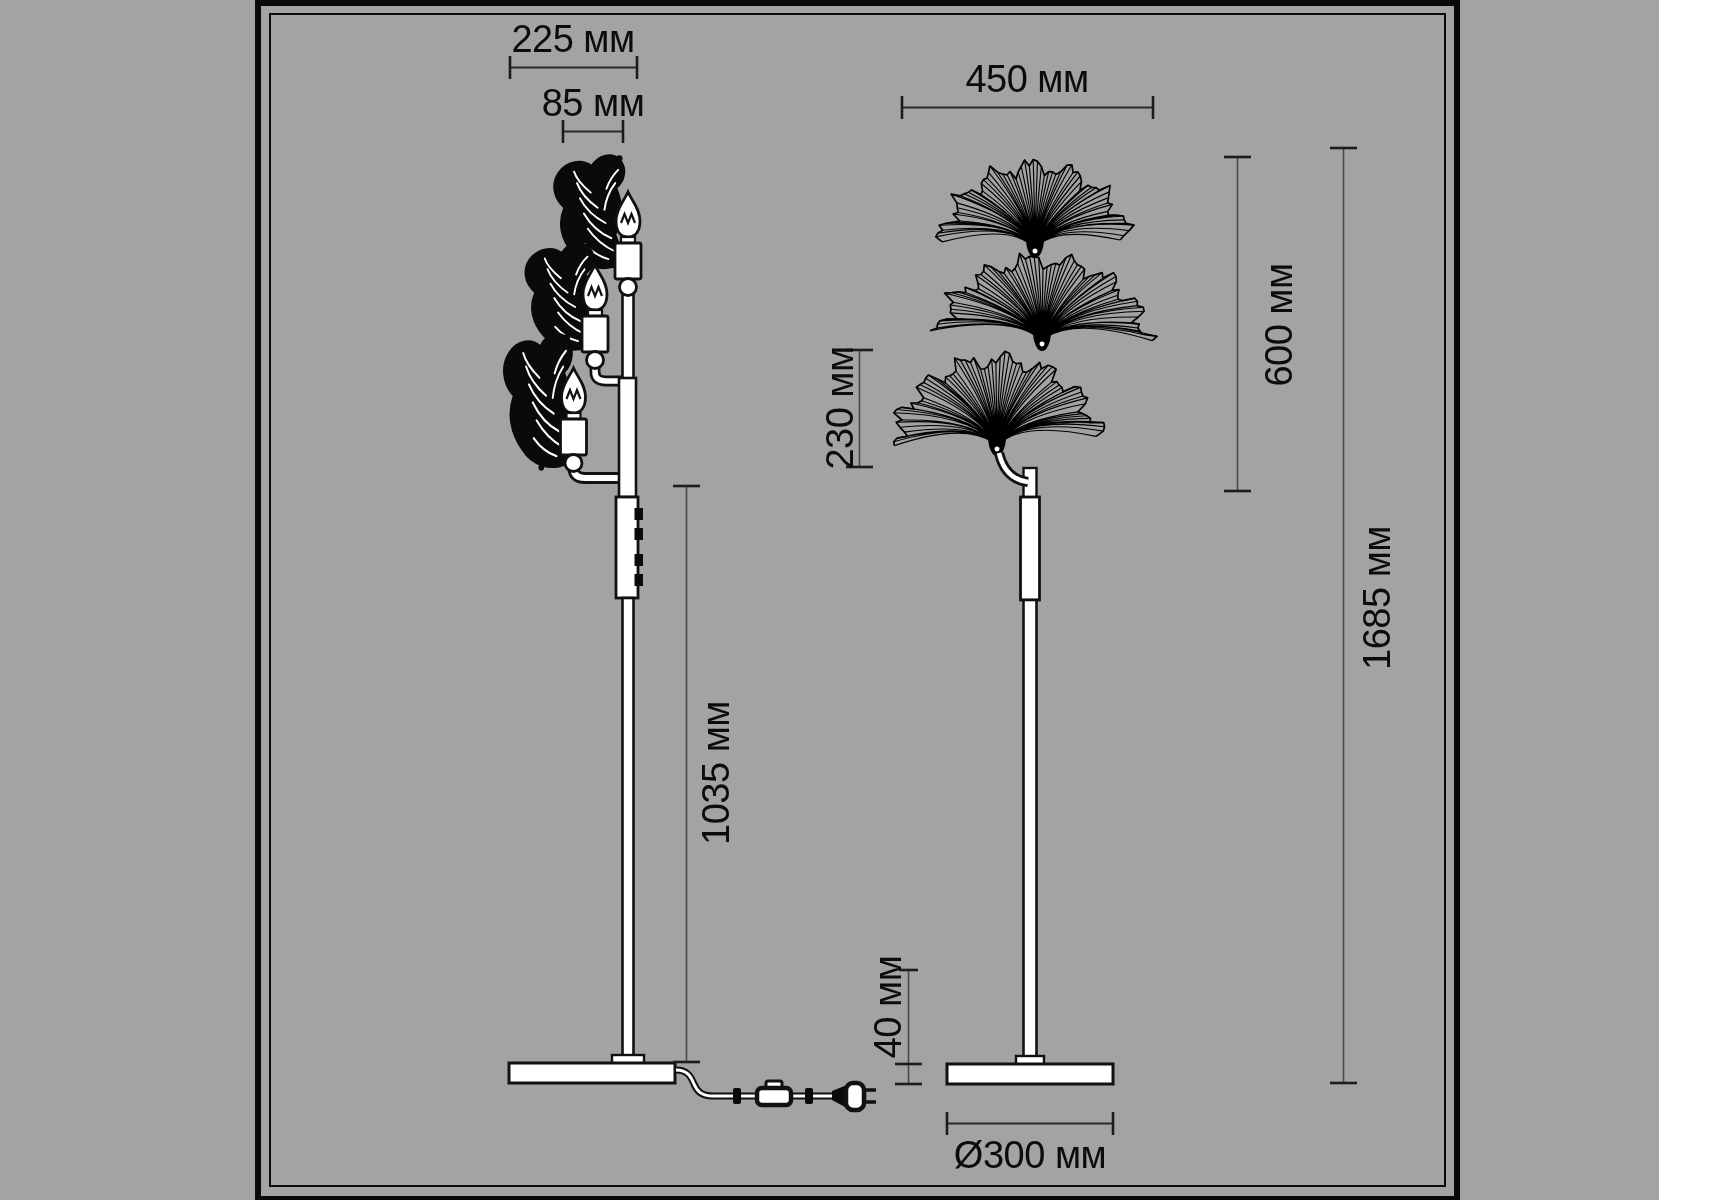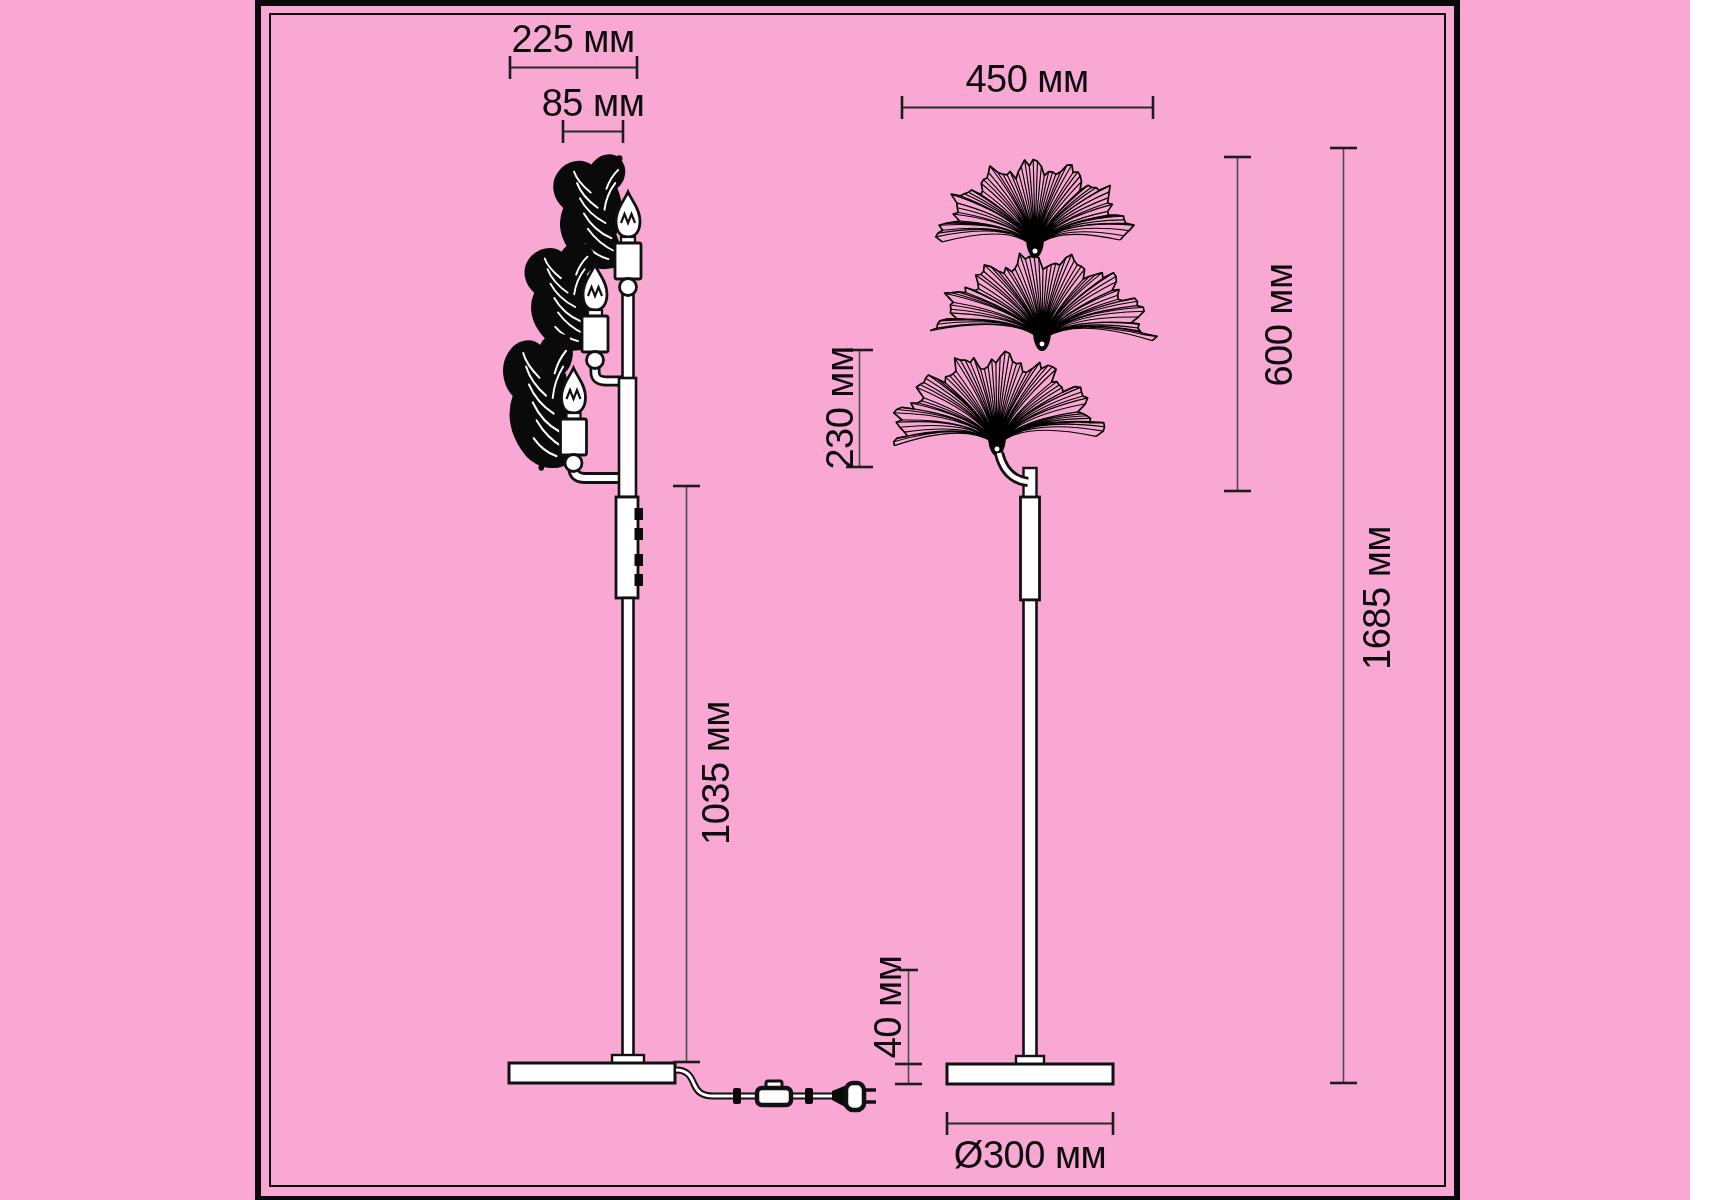--- a/index.html
+++ b/index.html
@@ -1,17 +1,17 @@
 <!DOCTYPE html>
 <html><head>
 <meta charset="utf-8">
 <style>
   html,body{margin:0;padding:0;background:#fff;}
-  .stage{position:relative;width:1659px;height:1200px;background:#f9a8d4;overflow:hidden;
-         font-family:"Liberation Sans","DejaVu Sans",sans-serif;padding-left:31px;}
+  .stage{position:relative;width:1659px;height:1200px;background:#a3a3a3;overflow:hidden;
+         font-family:"Liberation Sans","DejaVu Sans",sans-serif;}
   .stage svg{position:absolute;left:0;top:0;}
   text.dim{font-family:"Liberation Sans","DejaVu Sans",sans-serif;font-size:38px;
            letter-spacing:-0.5px;fill:#0c0c0c;}
   .ln{stroke:#4a4a4a;stroke-width:1.6;}
   .lnd{stroke:#2a2a2a;stroke-width:1.8;}
   .tick{stroke:#1c1c1c;stroke-width:2.6;}
   .draw{stroke:#111;fill:#fff;}
 </style>
 </head>
 <body>

